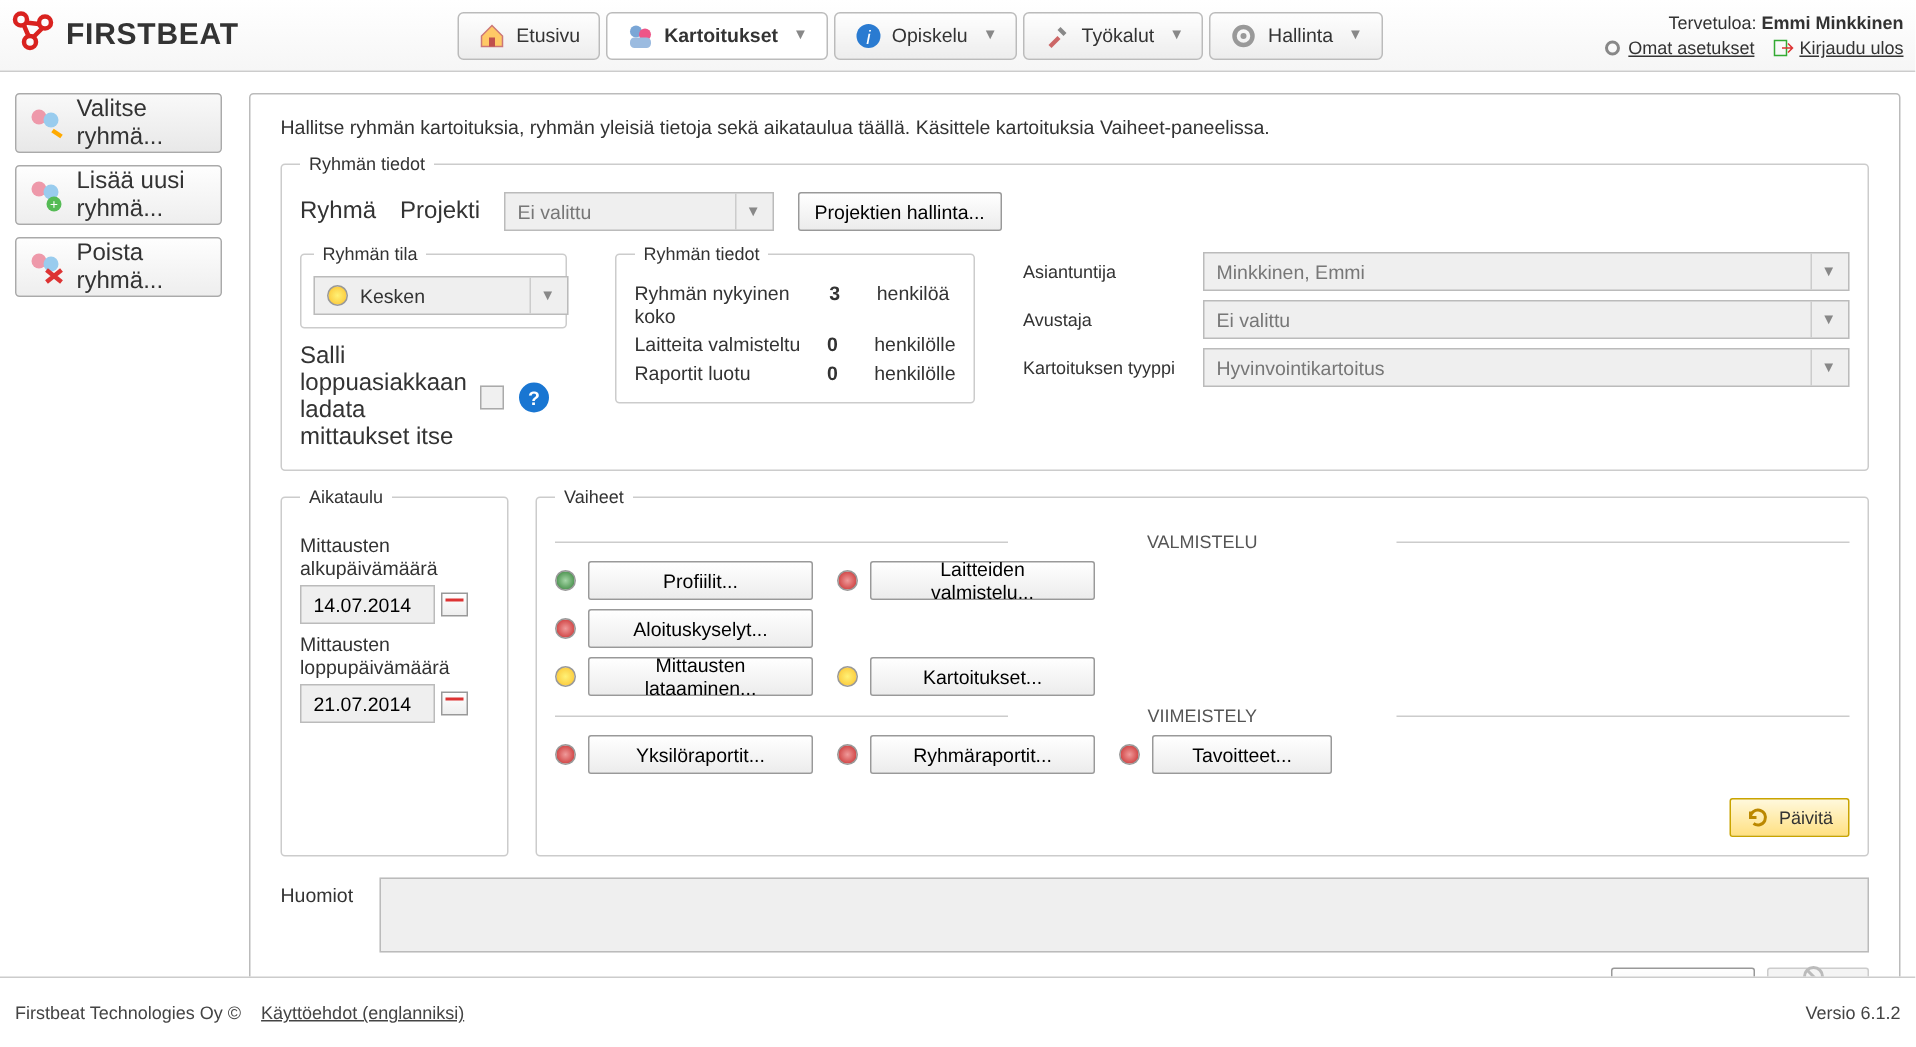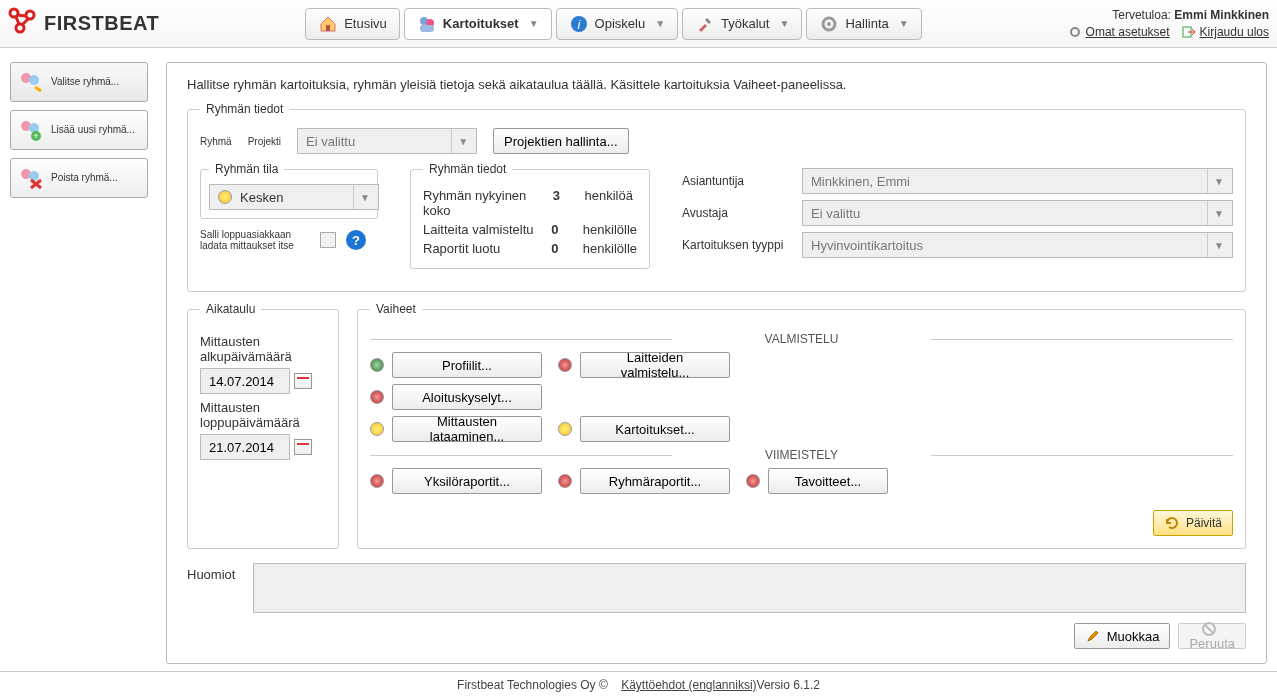--- a/index.html
+++ b/index.html
@@ -26,21 +26,21 @@
 .side-btn.active { background: linear-gradient(#f9f9f9,#e8e8e8); }
 .side-btn .mini-icon { width: 26px; height: 26px; display: inline-flex; align-items: center; justify-content: center; }
 .side-btn span.lbl { line-height: 1.2; }
 
 .main { flex: 1; border: 1px solid #bbb; border-radius: 3px; padding: 14px 20px; position: relative; }
 .helptext { margin-bottom: 10px; font-size: 13px; }
 
 .fs { border: 1px solid #ccc; border-radius: 3px; padding: 12px; margin-bottom: 10px; position: relative; }
 .fs > legend { padding: 0 6px; font-size: 12px; color: #333; }
 fieldset { min-width: 0; }
-.lbl { font-size: 10px; }
+.lbl { font-size: 16px; }
 .txt-input { border: 1px solid #bbb; background: #efefef; padding: 4px 8px; height: 26px; font-size: 13px; }
 .btn { border: 1px solid #999; border-radius: 2px; background: linear-gradient(#fff,#ececec); padding: 4px 10px; cursor: pointer; font-size: 13px; height: 26px; display: inline-flex; align-items: center; justify-content: center; }
 .select { border: 1px solid #bbb; background: #efefef; padding: 0 8px; height: 26px; display: flex; align-items: center; justify-content: space-between; gap: 8px; color: #777; font-size: 13px; min-width: 170px; }
 .select .chev { color: #888; font-size: 10px; border-left: 1px solid #ccc; padding-left: 6px; height: 100%; display: flex; align-items: center; }
 
 .group-top { display: flex; gap: 16px; align-items: center; margin-bottom: 8px; }
 
 .mid { display: flex; gap: 32px; margin-top: 6px; }
 .mid .col { flex: none; }
 
@@ -80,21 +80,21 @@
 .refresh-icon { width: 16px; height: 16px; display: inline-block; }
 
 .notes-row { display: flex; gap: 10px; margin-top: 4px; align-items: flex-start; }
 .notes-row .nlbl { width: 56px; font-size: 13px; padding-top: 4px; }
 .notes-box { flex: 1; height: 50px; border: 1px solid #bbb; background: #efefef; }
 
 .footer-actions { display: flex; justify-content: flex-end; gap: 8px; margin-top: 10px; }
 .btn.disabled { color: #aaa; background: #f4f4f4; border-color: #ccc; flex-direction: column; }
 .btn .bicon { width: 16px; height: 16px; margin-right: 6px; display: inline-flex; align-items: center; justify-content: center; }
 
-.page-footer { position: absolute; bottom: 0; left: 0; right: 0; border-top: 1px solid #ccc; padding: 6px 10px; display: flex; justify-content: center; font-size: 12px; color: #444; background:#fff; }
+.page-footer { position: absolute; bottom: 0; left: 0; right: 0; border-top: 1px solid #ccc; padding: 16px 10px; display: flex; justify-content: space-between; font-size: 12px; color: #444; background:#fff; }
 .page-footer a { text-decoration: underline; color: #444; }
 </style>
 </head>
 <body>
 
 <div class="header">
   <div class="logo">
     <span class="logo-icon">
       <svg width="30" height="28" viewBox="0 0 30 28">
           <g stroke="#d9221f" stroke-width="3" fill="none">

